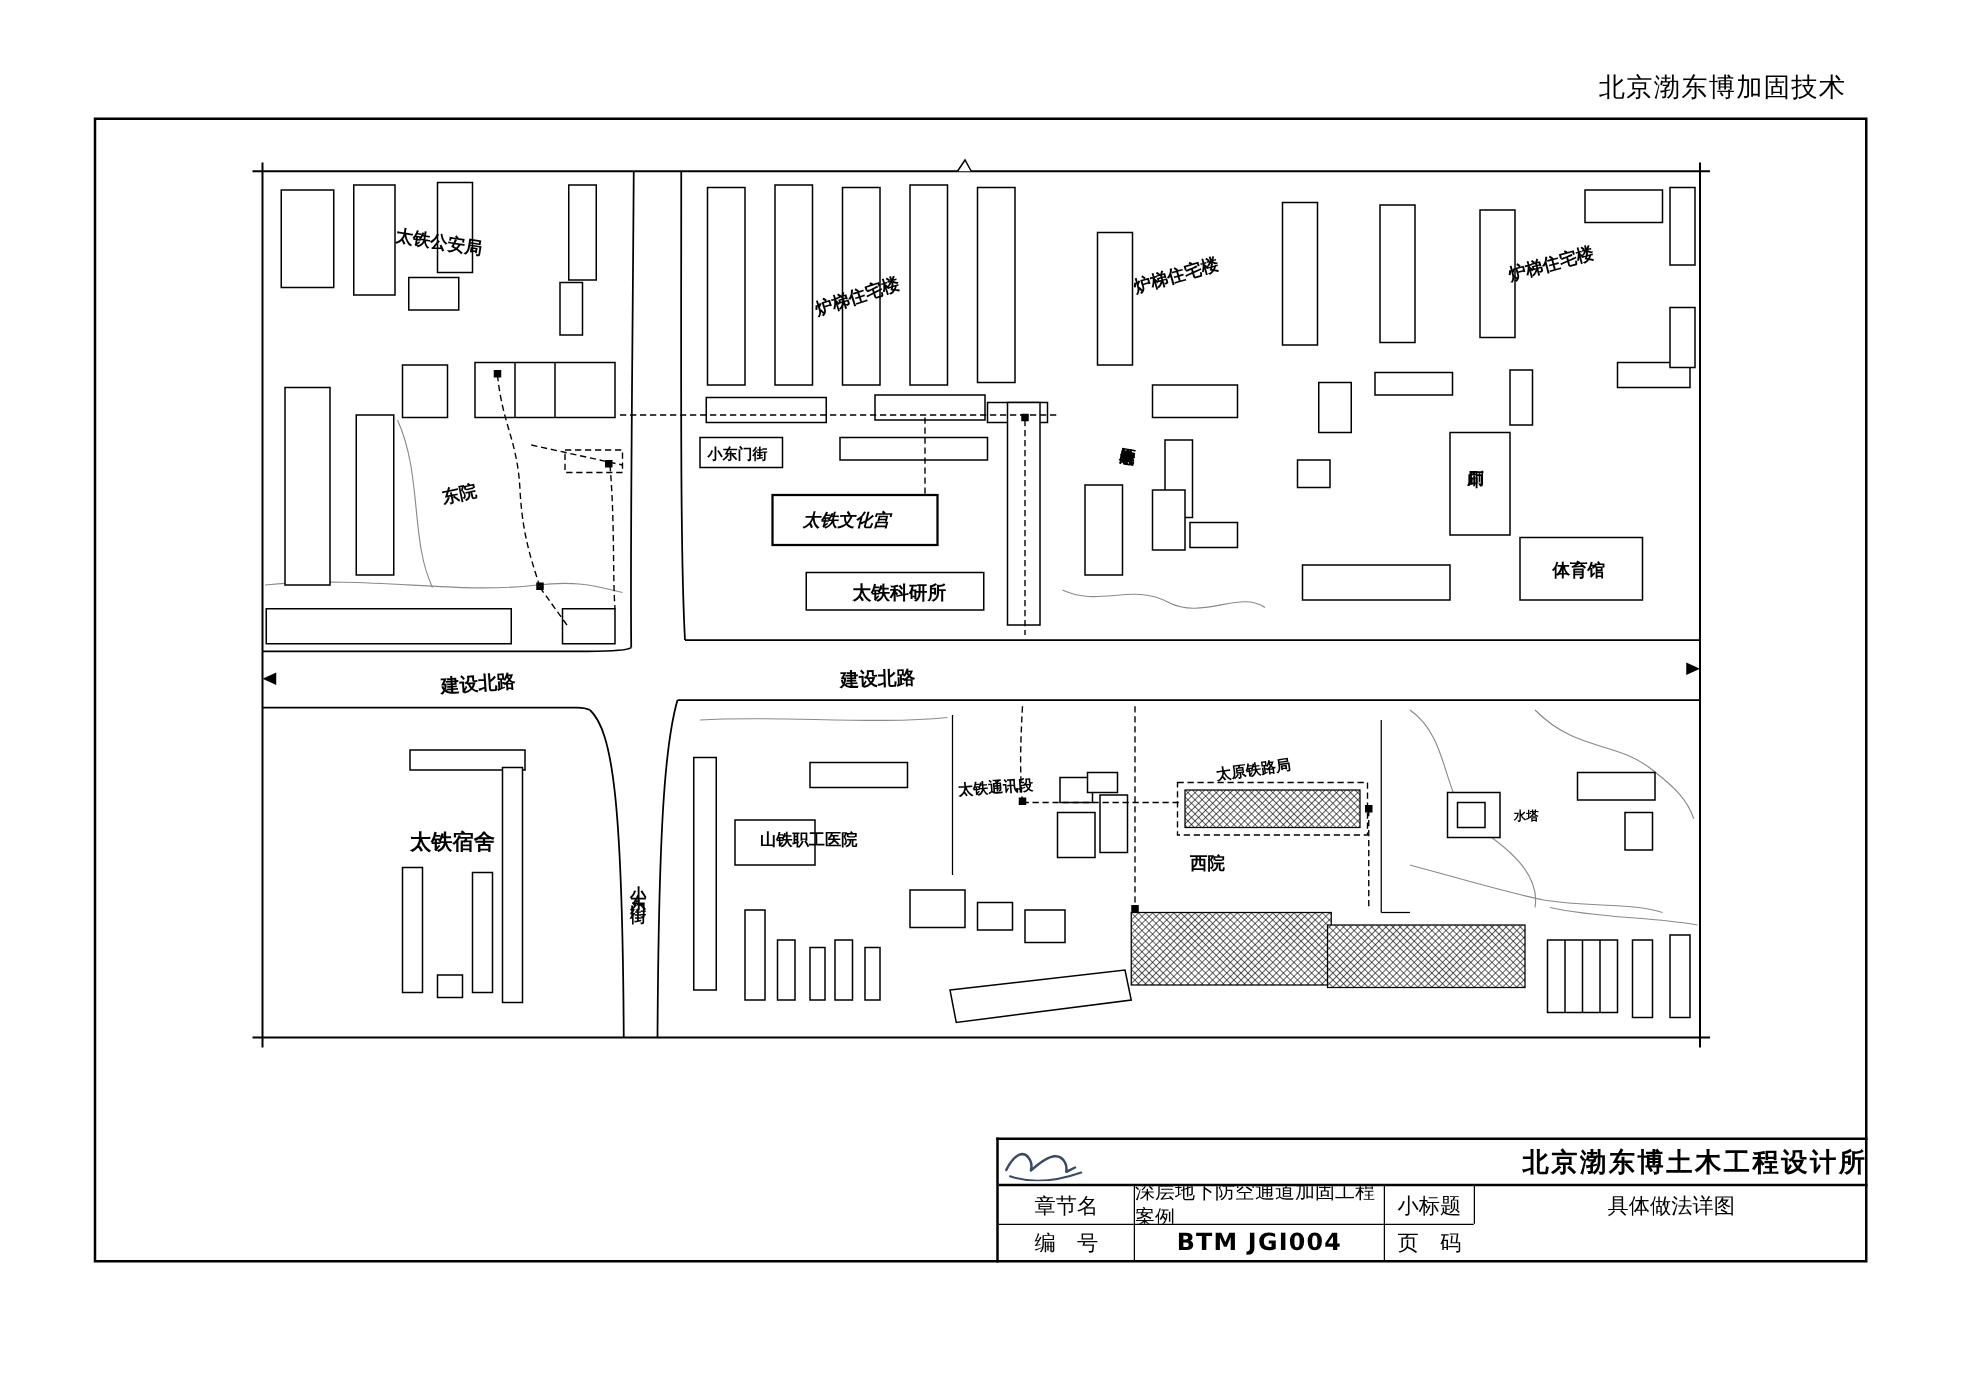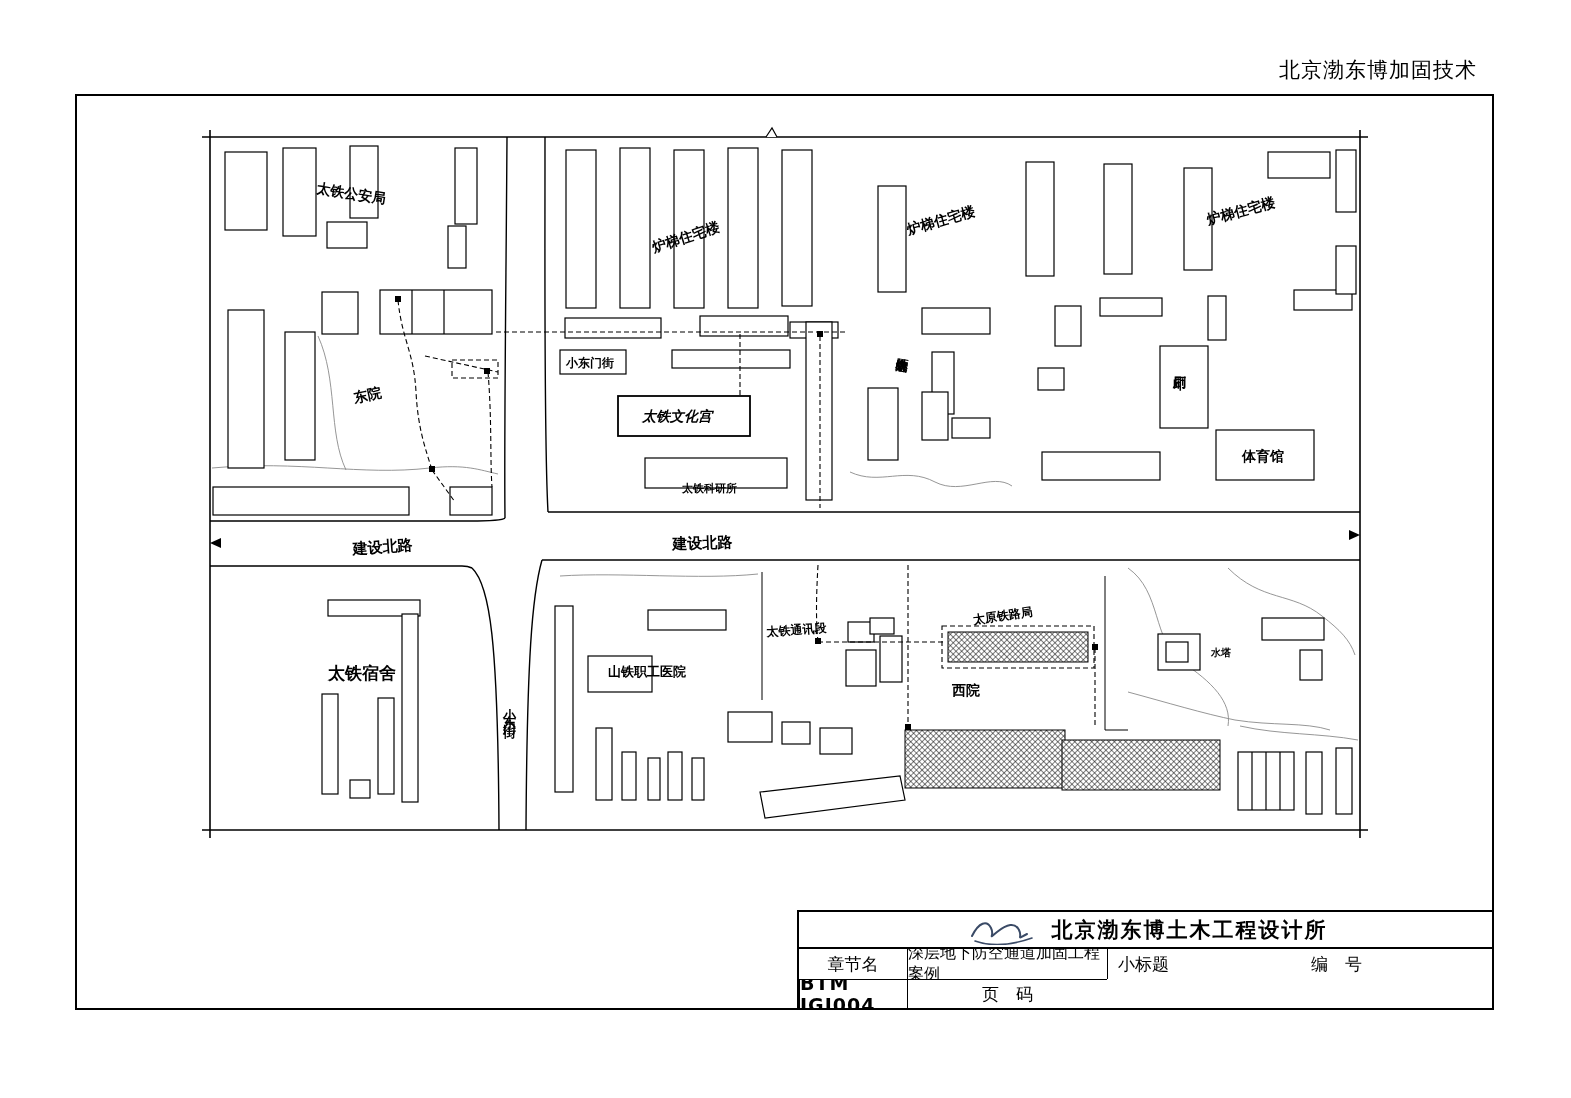--- a/index.html
+++ b/index.html
@@ -9,21 +9,21 @@
          font-size:21px;letter-spacing:1px;}
   .page-border{position:absolute;left:75px;top:94px;width:1415px;height:912px;border:2px solid #000;}
   svg.plan{position:absolute;left:0;top:0;}
   .map-label{position:absolute;white-space:nowrap;font-weight:bold;transform-origin:left top;font-size:13px;}
   .map-label.v{writing-mode:vertical-rl;text-orientation:upright;}
   .dwg-title{position:absolute;left:563px;top:851px;font-size:21px;font-weight:bold;letter-spacing:1px;
          border-bottom:3px double #000;padding-bottom:3px;}
   .tblock{position:absolute;left:797px;top:910px;width:695px;height:98px;
          border-left:2px solid #000;border-top:2px solid #000;display:grid;
          grid-template-columns:108px 200px 72px 1fr;grid-template-rows:36px 31px 29px;}
-  .tb-row1{grid-column:1/5;display:flex;align-items:center;justify-content:center;gap:14px;
+  .tb-row1{grid-column:1/5;display:flex;align-items:center;justify-content:space-between;gap:14px;
          border-bottom:1.5px solid #000;}
   .tb-company{font-size:21px;font-weight:600;letter-spacing:2px;}
   .tb-cell{display:flex;align-items:center;justify-content:center;font-size:17px;overflow:hidden;}
   .tb-cell.bl{border-left:1.5px solid #000;}
   .tb-cell.bt{border-top:1.5px solid #000;}
   .tb-val{font-size:16px;}
   .tb-num{font-weight:bold;font-size:19px;letter-spacing:1px;}
 </style>
 </head>
 <body>
@@ -198,21 +198,21 @@
   <div class="map-label" style="left:352px;top:540px;font-size:15px;transform:rotate(-4deg);">建设北路</div>
   <div class="map-label" style="left:672px;top:535px;font-size:15px;transform:rotate(-2deg);">建设北路</div>
   <div class="map-label v" style="left:500px;top:698px;font-size:13px;letter-spacing:6px;">小东门街</div>
   <div class="map-label" style="left:318px;top:180px;font-size:14px;transform:rotate(9deg);">太铁公安局</div>
   <div class="map-label" style="left:650px;top:240px;font-size:14px;transform:rotate(-18deg);">炉梯住宅楼</div>
   <div class="map-label" style="left:905px;top:222px;font-size:14px;transform:rotate(-16deg);">炉梯住宅楼</div>
   <div class="map-label" style="left:1205px;top:212px;font-size:14px;transform:rotate(-15deg);">炉梯住宅楼</div>
   <div class="map-label" style="left:352px;top:390px;font-size:14px;transform:rotate(-12deg);">东院</div>
   <div class="map-label" style="left:566px;top:355px;font-size:12px;">小东门街</div>
   <div class="map-label" style="left:642px;top:408px;font-size:14px;font-style:italic;">太铁文化宫</div>
-  <div class="map-label" style="left:682px;top:481px;font-size:11px;">太铁科研所</div>
+  <div class="map-label" style="left:682px;top:465px;font-size:15px;">太铁科研所</div>
   <div class="map-label v" style="left:896px;top:348px;font-size:12px;transform:rotate(10deg);">太铁中心医院</div>
   <div class="map-label v" style="left:1170px;top:366px;font-size:13px;">印刷厂</div>
   <div class="map-label" style="left:1242px;top:448px;font-size:14px;">体育馆</div>
   <div class="map-label" style="left:328px;top:662px;font-size:17px;font-family:Liberation Serif, serif;">太铁宿舍</div>
   <div class="map-label" style="left:608px;top:663px;font-size:13px;">山铁职工医院</div>
   <div class="map-label" style="left:766px;top:624px;font-size:12px;transform:rotate(-4deg);">太铁通讯段</div>
   <div class="map-label" style="left:972px;top:612px;font-size:12px;transform:rotate(-8deg);">太原铁路局</div>
   <div class="map-label" style="left:952px;top:682px;font-size:14px;">西院</div>
   <div class="map-label" style="left:1166px;top:646px;font-size:10px;padding-left:45px;">水塔</div>
 
@@ -221,18 +221,19 @@
     <div class="tb-row1">
       <svg width="72" height="30" viewBox="0 0 72 30">
         <path d="M6,21 C13,7 21,5 25,13 C29,21 21,25 31,17 C41,9 49,7 53,15 C57,23 49,25 61,19" fill="none" stroke="#3a4a66" stroke-width="2" stroke-linecap="round"></path>
         <path d="M9,26 C26,32 46,30 66,23" fill="none" stroke="#3a4a66" stroke-width="1.6" stroke-linecap="round"></path>
       </svg>
       <span class="tb-company">北京渤东博土木工程设计所</span>
     </div>
     <div class="tb-cell bt">章节名</div>
     <div class="tb-cell bt bl tb-val">深层地下防空通道加固工程案例</div>
     <div class="tb-cell bt bl">小标题</div>
+    <div class="tb-cell bt bl">具体做法详图</div>
     <div class="tb-cell bt">编　号</div>
     <div class="tb-cell bt bl tb-num">BTM JGI004</div>
     <div class="tb-cell bt bl">页　码</div>
   </div>
 
 </div>
 
 </body></html>

